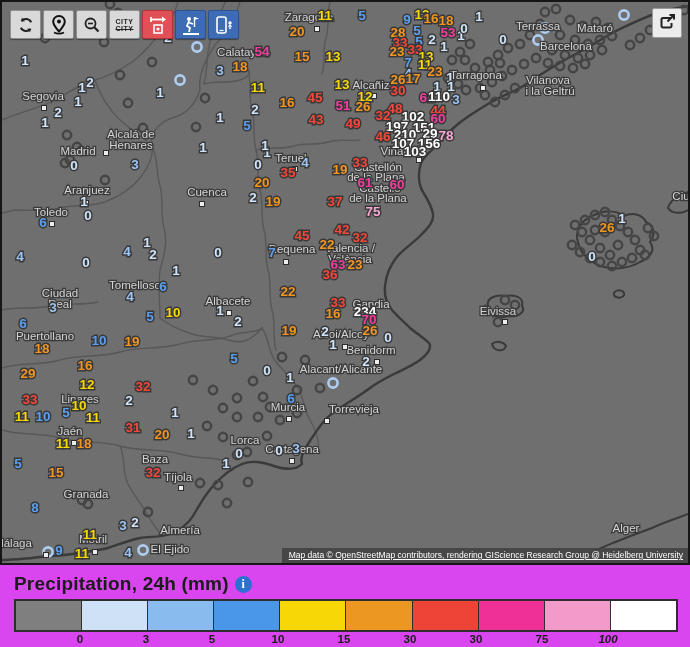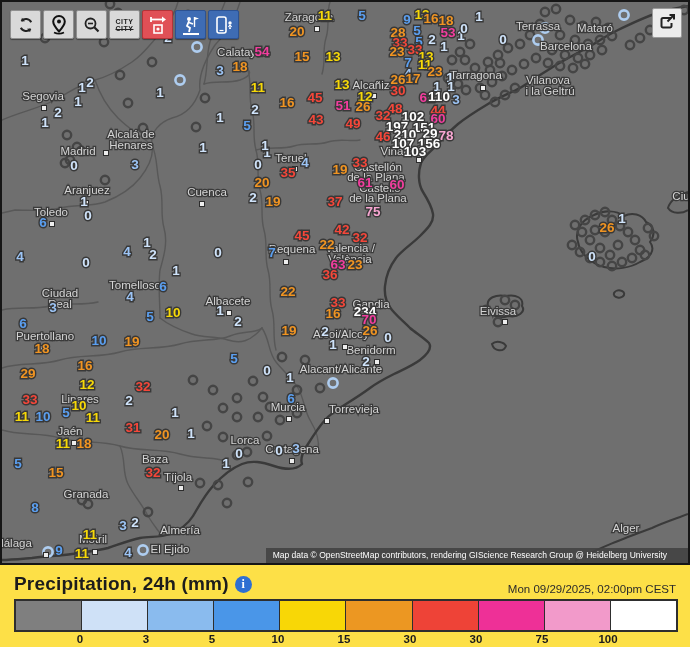--- a/index.html
+++ b/index.html
@@ -2,34 +2,34 @@
 <html><head>
 <meta charset="utf-8">
 <style>
   html,body{margin:0;padding:0;background:#ffffff;width:690px;height:647px;overflow:hidden;
     font-family:"Liberation Sans",sans-serif;}
   #app{position:relative;width:690px;height:647px;background:#fff;}
   
   #map-wrap{position:absolute;left:0;top:0;width:686px;height:561px;border:2px solid #161616;background:#6f6f6f;}
   #map-svg{position:absolute;left:0;top:0;}
   #attribution{position:absolute;right:0;bottom:0;height:15px;line-height:15px;background:rgba(66,66,66,.88);
-    color:#fff;font-size:8.5px;padding:0 21px 0 7px;white-space:nowrap;}
+    color:#fff;font-size:8.5px;padding:0 5px 0 7px;white-space:nowrap;text-decoration:underline;}
   
   #toolbar{position:absolute;left:8px;top:8px;display:flex;gap:2px;}
   .tbtn{width:31px;height:29px;border:1px solid #8f8f8f;border-radius:2px;background:#d9d9d9;
     display:flex;align-items:center;justify-content:center;padding:0;cursor:pointer;box-shadow:0 1px 1px rgba(0,0,0,.4);}
   .tbtn.red{background:#e05056;border-color:#b23338;}
   .tbtn.blue{background:#3e6cb4;border-color:#2d5291;}
   .tbtn svg{display:block;}
   .citytxt{font-size:7px;font-weight:bold;color:#222;line-height:7px;letter-spacing:.5px;}
   .citytxt .strike{text-decoration:line-through;}
   #share-btn{position:absolute;right:6px;top:6px;width:30px;height:30px;background:#ececec;border:1px solid #9a9a9a;
     border-radius:2px;display:flex;align-items:center;justify-content:center;padding:0;cursor:pointer;}
   
-  #legend{position:absolute;left:0;top:565px;width:690px;height:82px;background:#fde047;}
+  #legend{position:absolute;left:0;top:565px;width:690px;height:82px;background:#d946ef;}
   #legend-head{position:absolute;left:14px;right:14px;top:8px;height:22px;}
   #legend-title{font-size:19px;font-weight:bold;color:#1c1c1c;letter-spacing:.2px;}
   #info-icon{display:inline-block;width:17px;height:17px;border-radius:50%;background:#2e6fd2;color:#fff;
     font-size:12px;font-weight:bold;text-align:center;line-height:17px;vertical-align:2px;margin-left:6px;
     font-family:"Liberation Serif",serif;cursor:pointer;}
   #legend-date{position:absolute;right:0;bottom:0;font-size:11.5px;color:#2b2b2b;}
   #legend-bar{position:absolute;left:14px;top:34px;width:660px;height:29px;display:flex;
     border:2px solid #2e2e2e;}
   .seg{flex:1;border-right:1px solid #2e2e2e;}
   .seg:last-child{border-right:none;}
@@ -522,21 +522,20 @@
         <path d="M13 6 H5 a1.5 1.5 0 0 0 -1.5 1.5 V14 a1.5 1.5 0 0 0 1.5 1.5 H12 a1.5 1.5 0 0 0 1.5 -1.5 V11" fill="none" stroke="#222" stroke-width="2"></path>
         <path d="M9.5 9.5 L16 3" stroke="#222" stroke-width="2"></path>
         <path d="M11.5 3 H16 V7.5" fill="none" stroke="#222" stroke-width="2"></path>
       </svg></span>
     </button>
   </div>
 
   <div id="legend">
     <div id="legend-head">
       <span id="legend-title">Precipitation, 24h (mm)</span><span id="info-icon">i</span>
-      <span id="legend-date">Mon 09/29/2025, 02:00pm CEST</span>
     </div>
     <div id="legend-bar">
         <div class="seg" style="background: rgb(127, 127, 127);"></div>
         <div class="seg" style="background: rgb(207, 225, 247);"></div>
         <div class="seg" style="background: rgb(138, 187, 238);"></div>
         <div class="seg" style="background: rgb(74, 150, 232);"></div>
         <div class="seg" style="background: rgb(248, 215, 6);"></div>
         <div class="seg" style="background: rgb(236, 151, 34);"></div>
         <div class="seg" style="background: rgb(238, 67, 55);"></div>
         <div class="seg" style="background: rgb(238, 48, 151);"></div>
@@ -545,17 +544,17 @@
       </div>
     <div id="legend-ticks">
         <div class="tick" style="left: 66px;">0</div>
         <div class="tick" style="left: 132px;">3</div>
         <div class="tick" style="left: 198px;">5</div>
         <div class="tick" style="left: 264px;">10</div>
         <div class="tick" style="left: 330px;">15</div>
         <div class="tick" style="left: 396px;">30</div>
         <div class="tick" style="left: 462px;">30</div>
         <div class="tick" style="left: 528px;">75</div>
-        <div class="tick" style="left: 594px;">100</div>
+        <div class="tick" style="left: 594px; font-style: italic;">100</div>
       </div>
   </div>
 
 </div>
 
 </body></html>

